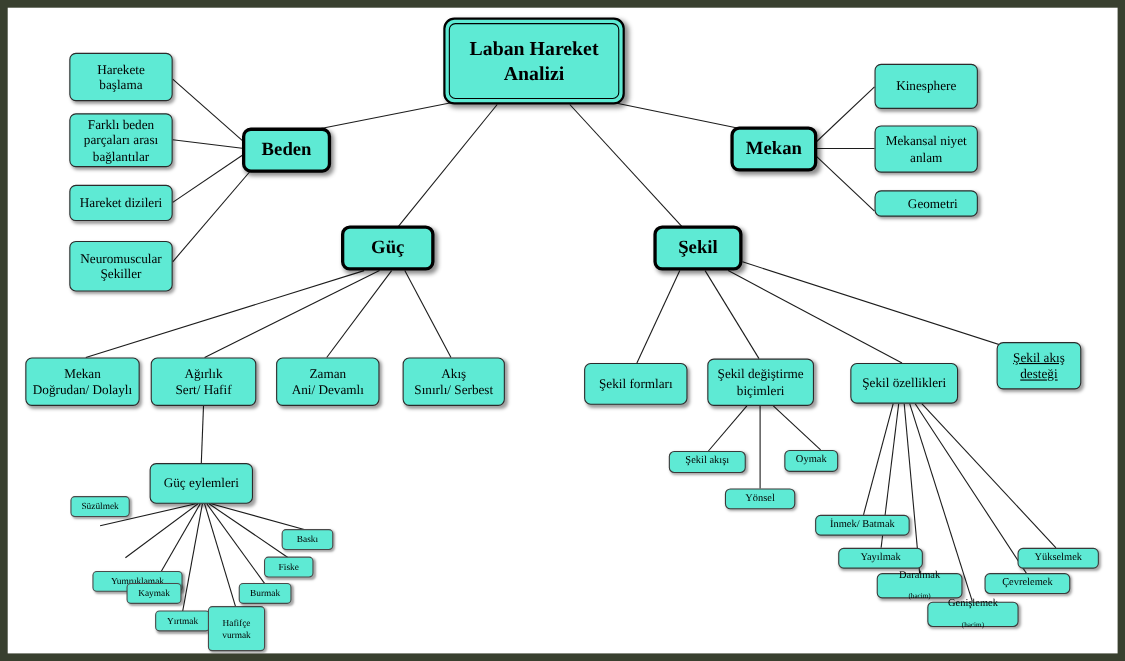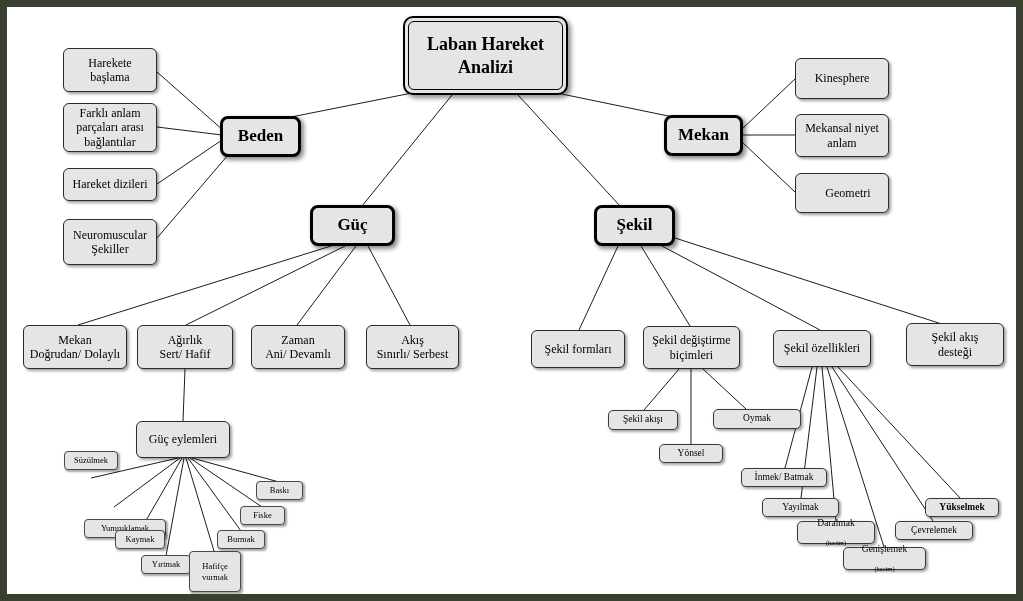--- a/index.html
+++ b/index.html
@@ -8,21 +8,21 @@
     width:1023px;height:601px;
     box-sizing:border-box;
     border:7px solid #39402f;
     background:#ffffff;
     overflow:hidden;
     font-family:"Liberation Serif","DejaVu Serif",serif;
   }
   #wires{position:absolute;left:0;top:0;width:1009px;height:587px;}
   #wires line{stroke:#1c1c1c;stroke-width:1;}
   .node{
-    position:absolute;box-sizing:border-box;background:#e5e5e5;
+    position:absolute;box-sizing:border-box;background:#5eead4;
     display:flex;align-items:center;justify-content:center;
     text-align:center;white-space:pre-line;color:#000;
     border:1px solid #2b2b2b;border-radius:6px;
     box-shadow:2px 2px 3px rgba(0,0,0,0.38);
     line-height:1.18;padding:2px 3px;
   }
   .leaf{font-size:12px;}
   .main{border-width:3px;border-color:#000;border-radius:8px;
         font-weight:bold;font-size:17px;
         box-shadow:2.5px 2.5px 4px rgba(0,0,0,0.45);}
@@ -101,31 +101,31 @@
 Analizi</div>
   </div>
 
   <div class="node main" style="left:213px;top:109px;width:81px;height:41px;">Beden</div>
   <div class="node main" style="left:657px;top:108px;width:79px;height:41px;">Mekan</div>
   <div class="node main" style="left:303px;top:198px;width:85px;height:41px;">Güç</div>
   <div class="node leaf" style="left:56px;top:41px;width:94px;height:44px;">Harekete
 başlama</div>
 
   <div class="node main" style="left:587px;top:198px;width:81px;height:41px;">Şekil</div>
-  <div class="node leaf" style="left:56px;top:96px;width:94px;height:49px;">Farklı anlam
+  <div class="node leaf" style="left:56px;top:96px;width:94px;height:49px;">Farklı beden
 parçaları arası
 bağlantılar</div>
   <div class="node leaf" style="left:56px;top:161px;width:94px;height:33px;">Hareket dizileri</div>
   <div class="node leaf" style="left:56px;top:212px;width:94px;height:46px;">Neuromuscular
 Şekiller</div>
 
   <div class="node leaf" style="left:788px;top:51px;width:94px;height:41px;">Kinesphere</div>
   <div class="node leaf" style="left:788px;top:107px;width:94px;height:43px;">Mekansal niyet
 anlam</div>
-  <div class="node leaf" style="left:788px;top:166px;width:94px;height:40px;padding-left:15px;">Geometri</div>
+  <div class="node leaf" style="left:788px;top:166px;width:94px;height:24px;padding-left:15px;">Geometri</div>
 
   <div class="node leaf" style="left:16px;top:318px;width:104px;height:44px;">Mekan
 Doğrudan/  Dolaylı</div>
   <div class="node leaf" style="left:130px;top:318px;width:96px;height:44px;">Ağırlık
 Sert/ Hafif</div>
   <div class="node leaf" style="left:244px;top:318px;width:94px;height:44px;">Zaman
 Ani/ Devamlı</div>
   <div class="node leaf" style="left:359px;top:318px;width:93px;height:44px;">Akış
 Sınırlı/ Serbest</div>
 
@@ -138,37 +138,37 @@
   <div class="node tiny" style="left:182px;top:544px;width:52px;height:41px;">Hafifçe
 vurmak</div>
   <div class="node tiny" style="left:210px;top:523px;width:48px;height:19px;">Burmak</div>
   <div class="node tiny" style="left:233px;top:499px;width:45px;height:19px;">Fiske</div>
   <div class="node tiny" style="left:249px;top:474px;width:47px;height:19px;">Baskı</div>
 
   <div class="node leaf" style="left:524px;top:323px;width:94px;height:38px;">Şekil formları</div>
   <div class="node leaf" style="left:636px;top:319px;width:97px;height:43px;">Şekil değiştirme
 biçimleri</div>
   <div class="node leaf" style="left:766px;top:323px;width:98px;height:37px;">Şekil özellikleri</div>
-  <div class="node leaf" style="left:899px;top:316px;width:98px;height:43px;">Şekil akış
+  <div class="node leaf" style="left:899px;top:304px;width:77px;height:43px;text-decoration:underline;">Şekil akış
 desteği</div>
 
   <div class="node small" style="left:601px;top:403px;width:70px;height:20px;">Şekil akışı</div>
-  <div class="node small" style="left:706px;top:402px;width:88px;height:20px;">Oymak</div>
+  <div class="node small" style="left:706px;top:402px;width:49px;height:20px;">Oymak</div>
   <div class="node small" style="left:652px;top:437px;width:64px;height:19px;">Yönsel</div>
 
   <div class="node small" style="left:734px;top:461px;width:86px;height:19px;">İnmek/ Batmak</div>
   <div class="node small" style="left:755px;top:491px;width:77px;height:19px;">Yayılmak</div>
   <div class="node small" style="left:790px;top:514px;width:78px;height:23px;">
     <span class="stack">
       <span class="stack">Daralmak</span>
       <span class="hacim">(hacim)</span>
     </span>
   </div>
   <div class="node small" style="left:836px;top:540px;width:83px;height:23px;">
     <span class="stack">
       <span class="stack">Genişlemek</span>
       <span class="hacim">(hacim)</span>
     </span>
   </div>
   <div class="node small" style="left:888px;top:514px;width:78px;height:19px;">Çevrelemek</div>
-  <div class="node small" style="left:918px;top:491px;width:74px;height:19px;font-weight:bold;">Yükselmek</div>
+  <div class="node small" style="left:918px;top:491px;width:74px;height:19px;">Yükselmek</div>
 
 </div>
 
 </body></html>

